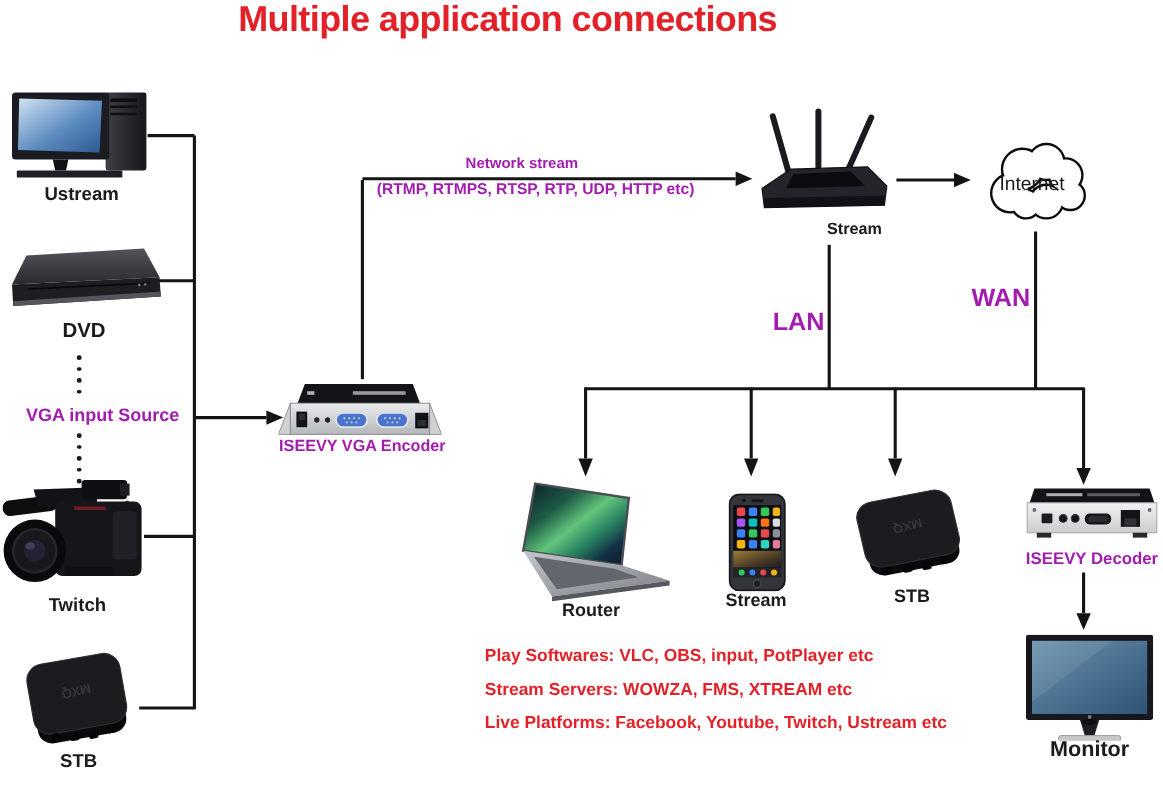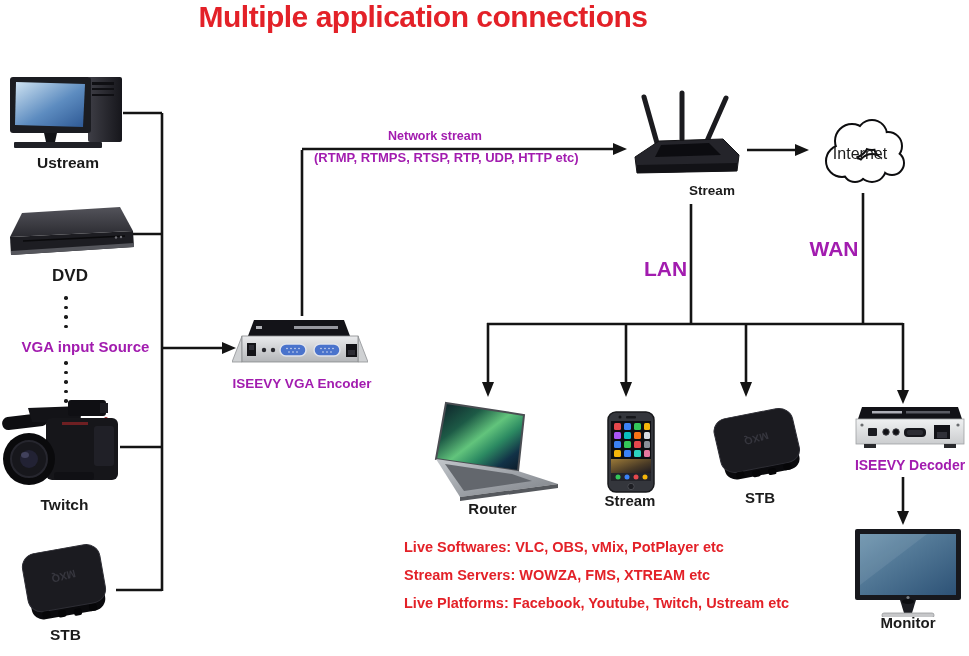--- a/index.html
+++ b/index.html
@@ -178,21 +178,21 @@
         <circle cx="93" cy="28.5" r="0.8" fill="#d7ddf2"></circle>
       <circle cx="97" cy="28.5" r="0.8" fill="#d7ddf2"></circle>
         <circle cx="101" cy="28.5" r="0.8" fill="#d7ddf2"></circle>
       <circle cx="91" cy="32" r="0.8" fill="#d7ddf2"></circle>
         <circle cx="95" cy="32" r="0.8" fill="#d7ddf2"></circle>
       <circle cx="99" cy="32" r="0.8" fill="#d7ddf2"></circle>
       <rect x="114" y="24" width="11" height="13" fill="#121216"></rect>
       <rect x="116" y="30" width="7" height="5" fill="#2c2c34"></rect>
     </svg>
   </div>
-  <div class="lbl red" style="left:230px;top:376px;width:144px;font-size:13.5px">ISEEVY VGA Encoder</div>
+  <div class="lbl red" style="left:230px;top:364px;width:144px;font-size:13.5px">ISEEVY VGA Encoder</div>
 
   <div class="lbl red" style="left:388px;top:129px;font-size:12.5px;text-align:left">Network stream</div>
   <div class="lbl red" style="left:314px;top:151px;font-size:13px;text-align:left">(RTMP, RTMPS, RTSP, RTP, UDP, HTTP etc)</div>
 
   <div class="device" style="left:627px;top:89px;width:118px;height:94px">
     <svg width="118" height="94" viewBox="0 0 118 94">
       <g stroke="#1b1b1f" stroke-width="5" stroke-linecap="round">
         <line x1="30" y1="54" x2="17" y2="8"></line>
         <line x1="55" y1="50" x2="55" y2="4"></line>
         <line x1="80" y1="52" x2="99" y2="9"></line>
@@ -349,19 +349,19 @@
       </defs>
       <rect x="0" y="0" width="106" height="71" rx="2" fill="#17181d"></rect>
       <rect x="5" y="5" width="96" height="61" fill="url(#mon)"></rect>
       <polygon points="5,5 72,5 5,56" fill="#ffffff" opacity="0.08"></polygon>
       <circle cx="53" cy="68.5" r="1.6" fill="#777b80"></circle>
       <polygon points="45,71 61,71 57,84 49,84" fill="#1c1d22"></polygon>
       <ellipse cx="53" cy="72.5" rx="6" ry="2.6" fill="#0d0e11"></ellipse>
       <rect x="27" y="84" width="52" height="4.5" rx="2" fill="#c6c7c9" stroke="#97999c" stroke-width="0.8"></rect>
     </svg>
   </div>
-  <div class="lbl" style="left:858px;top:614px;width:100px;font-size:15px">Monitor</div>
-
-  <div class="note" style="left:404px;top:539px">Live Softwares: VLC, OBS, vMix, PotPlayer etc</div>
+  <div class="lbl" style="left:858px;top:614px;width:100px;font-size:18px">Monitor</div>
+
+  <div class="note" style="left:404px;top:539px">Play Softwares: VLC, OBS, input, PotPlayer etc</div>
   <div class="note" style="left:404px;top:595px">Live Platforms: Facebook, Youtube, Twitch, Ustream etc</div>
   <div class="note" style="left:404px;top:567px">Stream Servers: WOWZA, FMS, XTREAM etc</div>
 
 </div>
 
 </body></html>

